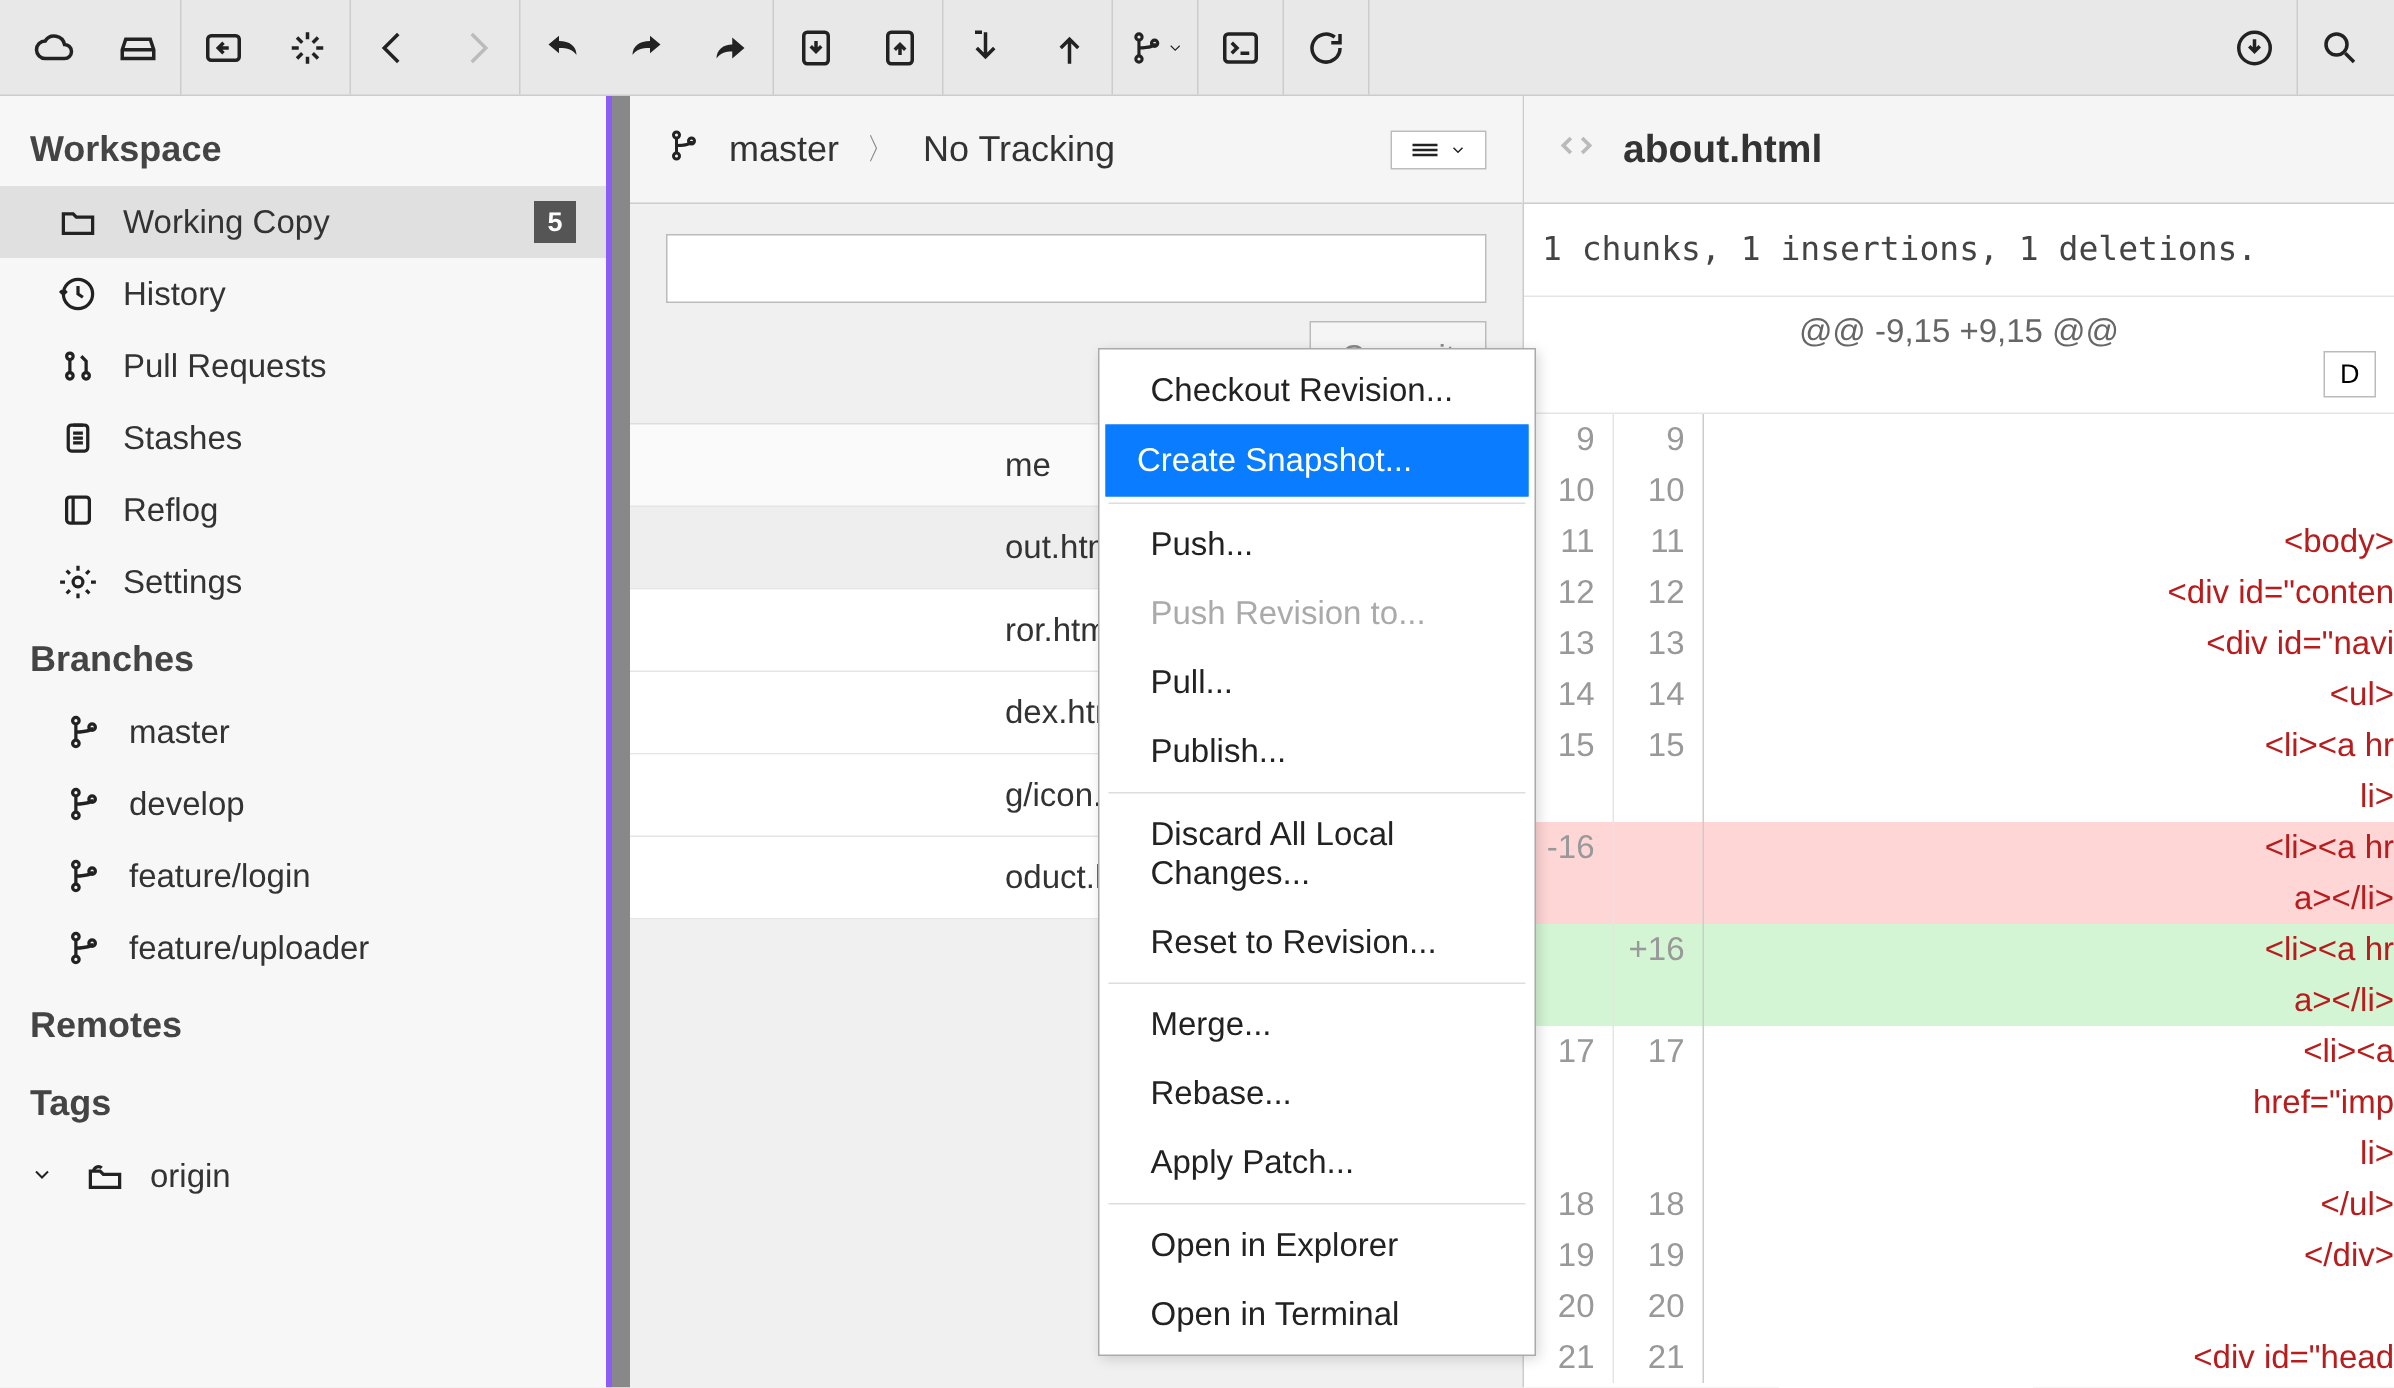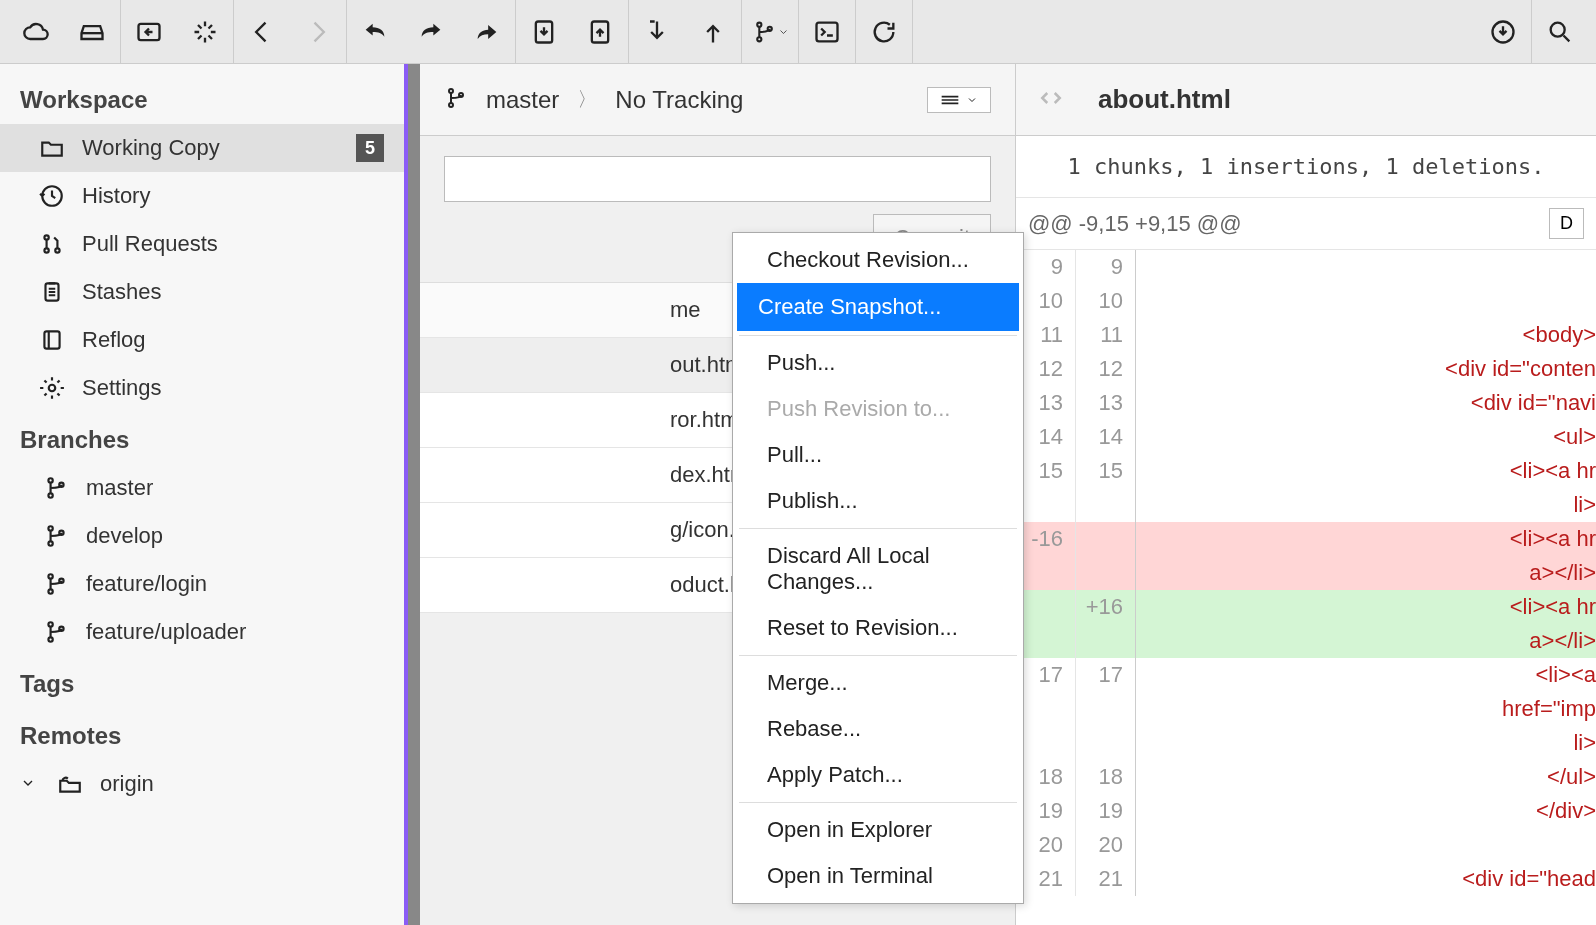--- a/index.html
+++ b/index.html
@@ -40,25 +40,25 @@
 .commit-input { width: 100%; height: 46px; border: 1px solid #bbb; background: #fff; }
 .commit-row { display: flex; justify-content: flex-end; margin-top: 12px; }
 .commit-btn { border: 1px solid #bbb; background: #f5f5f5; padding: 10px 20px; font-size: 22px; color: #888; }
 
 .file-list { flex: 1; overflow: hidden; }
 .file-row { padding: 14px 24px 14px 250px; font-size: 22px; border-bottom: 1px solid #e5e5e5; color: #333; background: #fff; }
 .file-row.header { font-weight: 400; background: #fafafa; }
 .file-row.selected { background: #eee; }
 
 .diff { width: 580px; background: #fff; display: flex; flex-direction: column; overflow: hidden; }
-.diff-header { height: 72px; border-bottom: 1px solid #ccc; display: flex; align-items: center; padding: 0 20px; gap: 32px; background: #f5f5f5; }
+.diff-header { height: 72px; border-bottom: 1px solid #ccc; display: flex; align-items: center; padding: 0 20px; gap: 16px; background: #f5f5f5; }
 .diff-header .file-icon svg { width: 30px; height: 30px; stroke: #bbb; stroke-width: 2; fill: none; }
 .diff-header .filename { font-size: 26px; font-weight: 600; color: #333; }
-.diff-stats { padding: 18px 12px; font-family: "Consolas", monospace; font-size: 22px; color: #444; border-bottom: 1px solid #e5e5e5; text-align: center; }
-.diff-hunk { padding: 10px 12px; font-family: "Consolas", monospace; font-size: 22px; color: #666; border-bottom: 1px solid #e5e5e5; display: flex; align-items: center; }
+.diff-stats { padding: 18px 12px; font-family: "Consolas", monospace; font-size: 22px; color: #444; border-bottom: 1px solid #e5e5e5; }
+.diff-hunk { padding: 10px 12px; font-family: "Consolas", monospace; font-size: 22px; color: #666; border-bottom: 1px solid #e5e5e5; display: flex; align-items: center; flex-direction: column; }
 .diff-hunk .hunk-btn { margin-left: auto; border: 1px solid #bbb; padding: 4px 10px; background: #fff; font-size: 18px; }
 .diff-body { flex: 1; overflow: auto; font-family: "Consolas", monospace; font-size: 22px; }
 .diff-line { display: flex; min-height: 34px; }
 .diff-line .ln { width: 60px; text-align: right; padding-right: 12px; color: #999; border-right: 1px solid #e5e5e5; line-height: 34px; }
 .diff-line .ln.old { }
 .diff-line .ln.new { border-right: 1px solid #ccc; }
 .diff-line .code { flex: 1; padding-left: 20px; white-space: pre; line-height: 34px; color: #b91c1c; text-align: right; }
 .diff-line.del { background: #ffd6d6; }
 .diff-line.add { background: #d4f5d4; }
 
@@ -299,22 +299,22 @@
           <svg viewBox="0 0 24 24">
             <circle cx="7" cy="5" r="2"></circle>
             <circle cx="7" cy="19" r="2"></circle>
             <circle cx="17" cy="9" r="2"></circle>
             <path d="M7 7v10M7 12c5 0 10-1 10-3"></path>
           </svg>
         </span>
       <span>feature/uploader</span>
     </div>
 
+    <div class="sidebar-section-title">Remotes</div>
     <div class="sidebar-section-title">Tags</div>
-    <div class="sidebar-section-title">Remotes</div>
     <div class="sidebar-item remote">
       <span class="expand"><svg viewBox="0 0 24 24" style="width:16px;height:16px;stroke:#222;stroke-width:2;fill:none">
             <path d="M6 9l6 6 6-6"></path>
           </svg></span>
       <span class="icon-slot">
           <svg viewBox="0 0 24 24">
             <path d="M3 9h6l2 2h10v8H3V9z"></path>
             <path d="M5 9a3 3 0 015-2"></path>
           </svg>
         </span>

